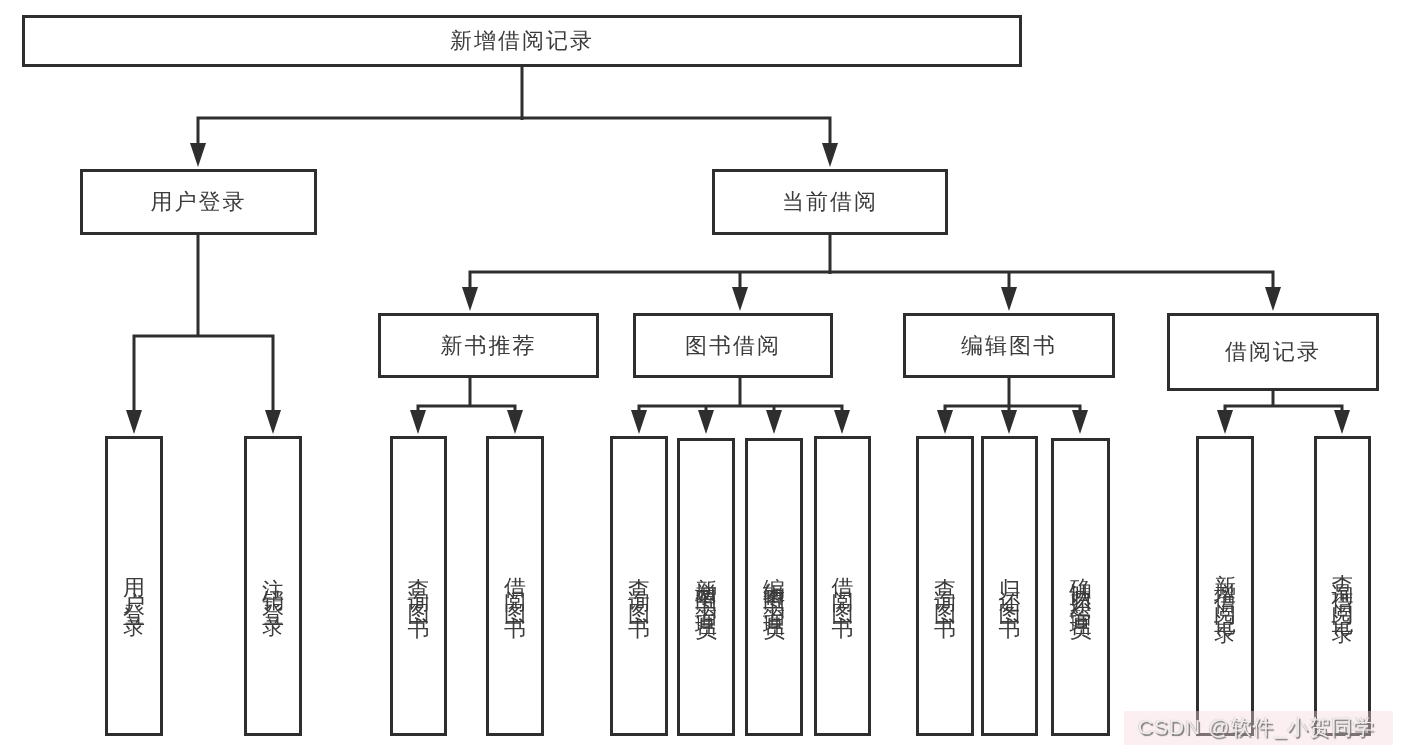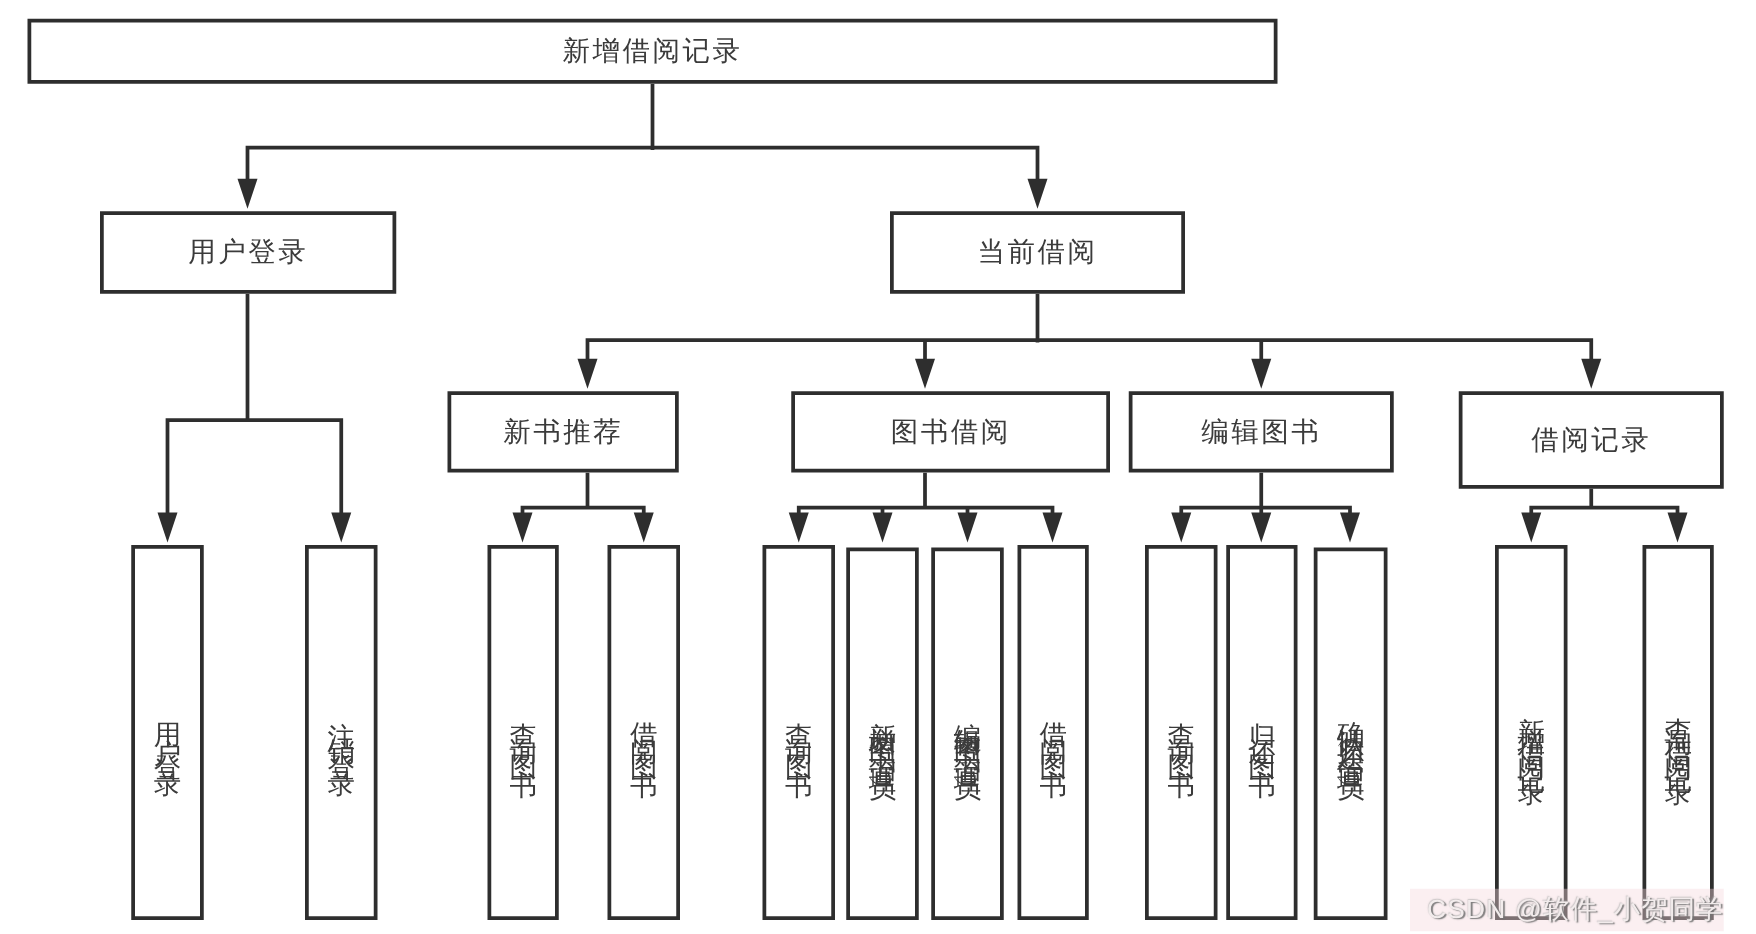--- a/index.html
+++ b/index.html
@@ -26,25 +26,25 @@
   .vtext{
     writing-mode:vertical-rl;
     text-orientation:mixed;
     white-space:nowrap;
   }
   .ls13{letter-spacing:13px;}
   .ls10{letter-spacing:10px;}
   .ls6{letter-spacing:6px;}
   .watermark{
     position:absolute;
-    right:26px;
+    right:12px;
     bottom:2px;
     font-size:21px;
     letter-spacing:1px;
-    padding:2px 0 4px 14px;
+    padding:2px 18px 4px 14px;
     color:#f2ecec;
     background:rgba(245,215,220,0.40);
     text-shadow:1.5px 1.5px 1px rgba(115,115,115,0.95),
                 -0.5px -0.5px 1px rgba(170,170,170,0.6);
     white-space:nowrap;
     margin-top:40px;
   }
 </style>
 </head>
 <body>
@@ -110,24 +110,24 @@
     <span>新增借阅记录</span>
   </div>
 
   <div class="box h" style="left:80px;top:169px;width:237px;height:66px">
     <span>用户登录</span>
   </div>
   <div class="box h" style="left:712px;top:169px;width:236px;height:66px">
     <span>当前借阅</span>
   </div>
 
-  <div class="box h" style="left:358px;top:313px;width:185px;height:65px">
+  <div class="box h" style="left:378px;top:313px;width:221px;height:65px">
     <span>新书推荐</span>
   </div>
-  <div class="box h" style="left:633px;top:313px;width:255px;height:65px">
+  <div class="box h" style="left:633px;top:313px;width:200px;height:65px">
     <span>图书借阅</span>
   </div>
   <div class="box h" style="left:903px;top:313px;width:212px;height:65px">
     <span>编辑图书</span>
   </div>
   <div class="box h" style="left:1167px;top:313px;width:212px;height:78px">
     <span>借阅记录</span>
   </div>
 
   <div class="box v" style="left:105px;top:436px;width:58px;height:300px">

